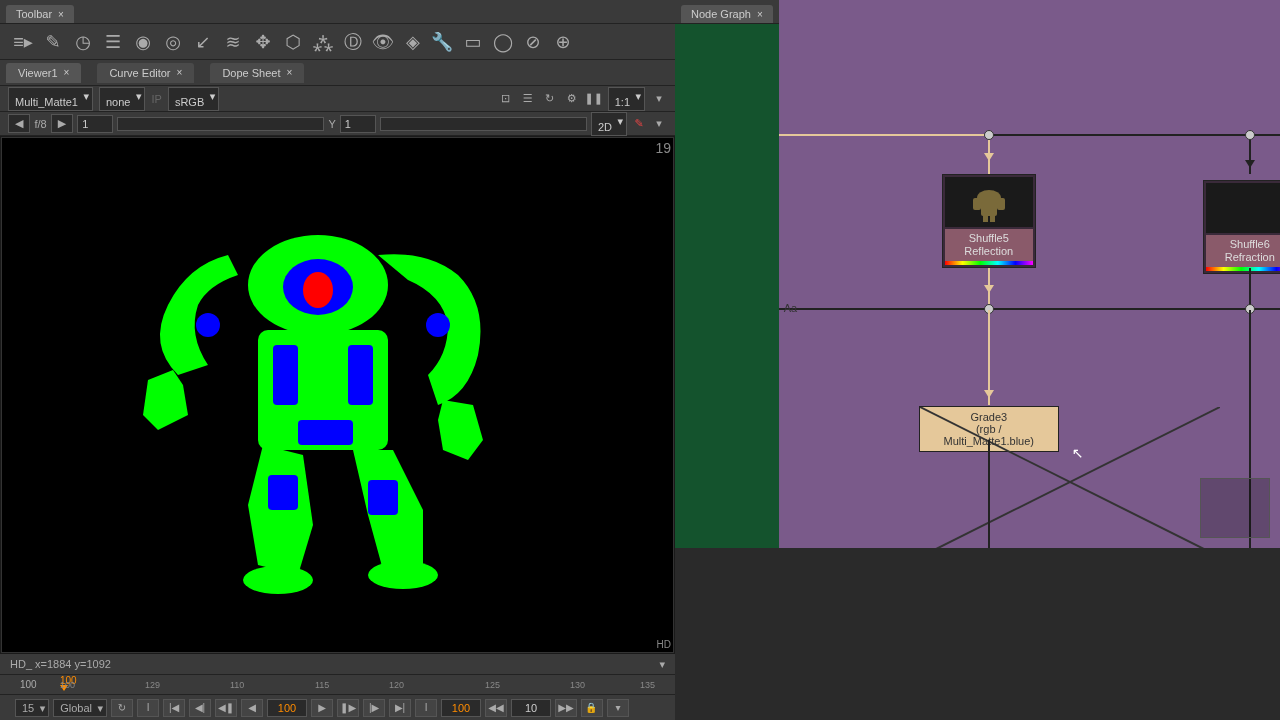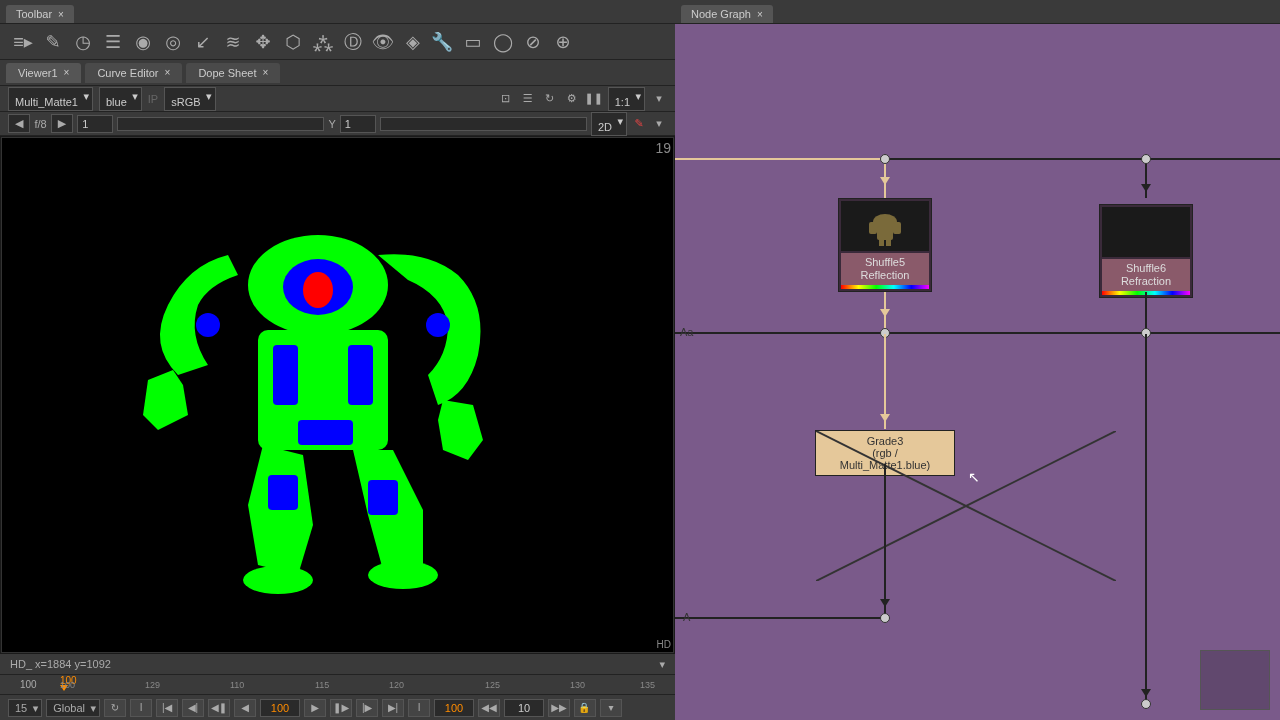--- a/index.html
+++ b/index.html
@@ -1,25 +1,25 @@
 <!DOCTYPE html>
 <html><head>
 <meta charset="utf-8">
 <style>
 *{margin:0;padding:0;box-sizing:border-box;font-family:Arial,sans-serif;font-size:11px;user-select:none}
 body{background:#2a2a2a;color:#aaa;width:1280px;height:720px;overflow:hidden;display:flex}
 .left-panel{width:675px;height:720px;display:flex;flex-direction:column;background:#1a1a1a}
-.right-panel{flex:1;height:720px;display:flex;flex-direction:column;background:#14532d}
+.right-panel{flex:1;height:548px;display:flex;background:#14532d}
 .tab-bar{height:24px;background:#3a3a3a;display:flex;align-items:flex-end;padding:0 6px;gap:2px;border-bottom:1px solid #222}
 .tab{background:#4a4a4a;padding:3px 10px;border-radius:3px 3px 0 0;display:flex;gap:6px;align-items:center;color:#ccc}
 .tab.active{background:#555}
 .tab-close{cursor:pointer;font-size:10px}
 .toolbar{height:36px;background:#3a3a3a;display:flex;align-items:center;gap:8px;padding:0 12px;border-bottom:1px solid #222}
 .tool-icon{width:22px;height:22px;display:flex;align-items:center;justify-content:center;color:#aaa;cursor:pointer;font-size:18px}
-.sub-tabs{height:26px;background:#3a3a3a;display:flex;align-items:center;gap:4px;padding:0 6px;border-bottom:1px solid #222}
+.sub-tabs{height:26px;background:#3a3a3a;display:flex;align-items:center;gap:16px;padding:0 6px;border-bottom:1px solid #222}
 .sub-tab{background:#4a4a4a;padding:4px 12px;display:flex;gap:6px;align-items:center;color:#ccc;border-radius:3px 3px 0 0}
 .sub-tab.active{background:#555}
 .viewer-controls{height:26px;background:#3a3a3a;display:flex;align-items:center;gap:6px;padding:0 8px;border-bottom:1px solid #222}
 .dropdown{background:#2a2a2a;padding:8px 14px 2px 6px;border:1px solid #555;color:#ccc;position:relative;font-size:11px}
 .dropdown::after{content:"▾";position:absolute;right:3px;top:2px}
 .vc-right{margin-left:auto;display:flex;gap:6px;align-items:center}
 .vc-icon{width:16px;height:16px;display:flex;align-items:center;justify-content:center;cursor:pointer}
 .frame-controls{height:24px;background:#3a3a3a;display:flex;align-items:center;gap:4px;padding:0 8px;border-bottom:1px solid #222}
 .fc-btn{background:#2a2a2a;padding:2px 6px;border:1px solid #555}
 .fc-input{background:#2a2a2a;border:1px solid #555;color:#ccc;width:36px;padding:2px 4px}
@@ -28,21 +28,21 @@
 .viewer-label-r{position:absolute;right:2px;top:2px;color:#888;font-size:14px}
 .viewer-label-br{position:absolute;right:2px;bottom:2px;color:#888;font-size:10px}
 .robot-svg{position:absolute;left:50%;top:50%;transform:translate(-50%,-50%)}
 .status-bar{height:20px;background:#3a3a3a;display:flex;align-items:center;padding:0 10px;color:#aaa;font-size:11px}
 .status-arrow{margin-left:auto;cursor:pointer}
 .timeline{height:20px;background:#3a3a3a;position:relative;border-top:1px solid #222}
 .tl-marker{position:absolute;top:0;left:60px;color:#ff8c00;font-size:10px}
 .tl-arrow{position:absolute;top:10px;left:60px;width:0;height:0;border-left:4px solid transparent;border-right:4px solid transparent;border-top:6px solid #ff8c00}
 .tl-ticks{position:absolute;top:0;left:50px;right:0;height:100%;display:flex}
 .tl-tick{position:absolute;font-size:9px;color:#888;top:5px}
-.playback{height:26px;background:#3a3a3a;display:flex;align-items:center;gap:4px;padding:0 8px;border-top:1px solid #222}
+.playback{height:26px;background:#3a3a3a;display:flex;align-items:center;gap:4px;padding:0 15px;border-top:1px solid #222}
 .pb-dropdown{background:#2a2a2a;padding:2px 14px 2px 6px;border:1px solid #555;position:relative;font-size:11px}
 .pb-dropdown::after{content:"▾";position:absolute;right:3px}
 .pb-btn{width:22px;height:18px;background:#444;border:1px solid #555;display:flex;align-items:center;justify-content:center;font-size:10px;cursor:pointer}
 .pb-input{background:#2a2a2a;border:1px solid #555;color:#ff8c00;width:40px;padding:2px 4px;text-align:center}
 .pb-input.w{color:#ccc}
 .node-graph-area{flex:1;background:#7a5a8a;position:relative;overflow:hidden}
 .node{position:absolute;background:#3a2a3a;border:1px solid #222;text-align:center;padding:2px}
 .node-thumb{height:50px;background:#1a1a1a;margin-bottom:2px;display:flex;align-items:center;justify-content:center;position:relative;overflow:hidden}
 .node-label{background:#8a5a6a;padding:3px 0;color:#ddd;font-size:11px;line-height:1.2}
 .node-colorbar{height:4px;background:linear-gradient(90deg,#f00,#ff0,#0f0,#0ff,#00f,#f0f)}
@@ -98,21 +98,21 @@
       <span>Curve Editor</span>
       <span class="tab-close">×</span>
     </div>
     <div class="sub-tab">
       <span>Dope Sheet</span>
       <span class="tab-close">×</span>
     </div>
   </div>
   <div class="viewer-controls">
     <div class="dropdown"><span>Multi_Matte1</span></div>
-    <div class="dropdown"><span>blue</span></div>
+    <div class="dropdown"><span>none</span></div>
     <span style="color:#666">IP</span>
     <div class="dropdown"><span>sRGB</span></div>
     <div class="vc-right">
       <div class="vc-icon">⊡</div>
       <div class="vc-icon">☰</div>
       <div class="vc-icon">↻</div>
       <div class="vc-icon">⚙</div>
       <div class="vc-icon">❚❚</div>
       <div class="dropdown"><span>1:1</span></div>
       <div class="vc-icon">▾</div>

